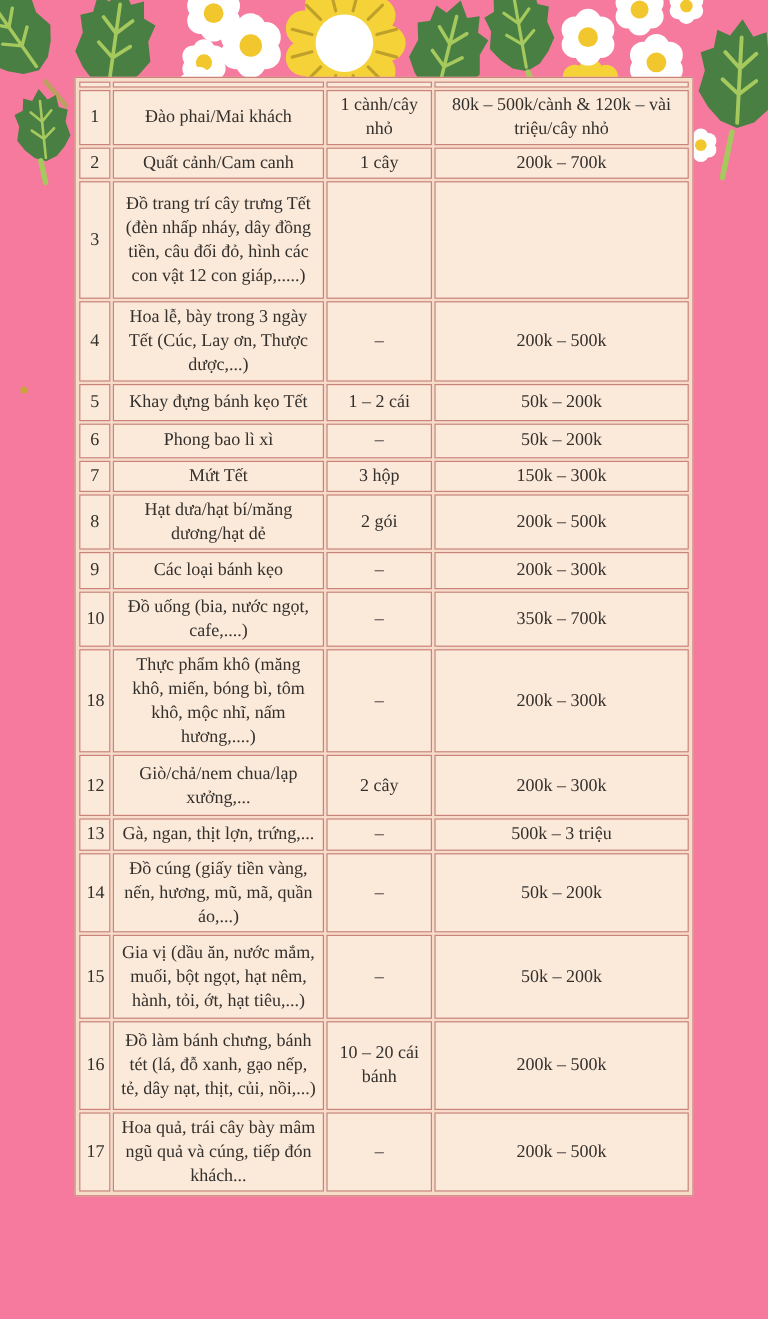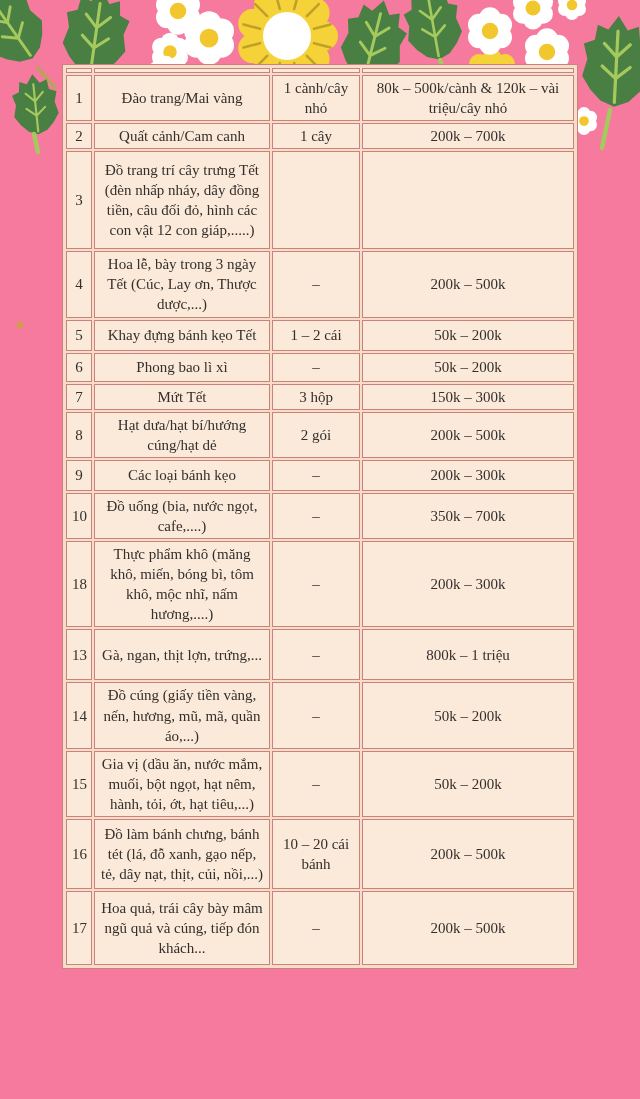--- a/index.html
+++ b/index.html
@@ -186,21 +186,21 @@
       </colgroup>
       <tbody id="table-body">
           <tr class="spacer-row">
             <td></td>
             <td></td>
             <td></td>
             <td></td>
           </tr>
           <tr class="data-row">
             <td>1</td>
-            <td>Đào trang/Mai vàng</td>
+            <td>Đào phai/Mai khách</td>
             <td>1 cành/cây nhỏ</td>
             <td>80k – 500k/cành &amp; 120k – vài triệu/cây nhỏ</td>
           </tr>
           <tr class="data-row">
             <td>2</td>
             <td>Quất cảnh/Cam canh</td>
             <td>1 cây</td>
             <td>200k – 700k</td>
           </tr>
           <tr class="data-row">
@@ -228,21 +228,21 @@
             <td>50k – 200k</td>
           </tr>
           <tr class="data-row">
             <td>7</td>
             <td>Mứt Tết</td>
             <td>3 hộp</td>
             <td>150k – 300k</td>
           </tr>
           <tr class="data-row">
             <td>8</td>
-            <td>Hạt dưa/hạt bí/hướng cúng/hạt dẻ</td>
+            <td>Hạt dưa/hạt bí/măng dương/hạt dẻ</td>
             <td>2 gói</td>
             <td>200k – 500k</td>
           </tr>
           <tr class="data-row">
             <td>9</td>
             <td>Các loại bánh kẹo</td>
             <td>–</td>
             <td>200k – 300k</td>
           </tr>
           <tr class="data-row">
@@ -251,24 +251,30 @@
             <td>–</td>
             <td>350k – 700k</td>
           </tr>
           <tr class="data-row">
             <td>18</td>
             <td>Thực phẩm khô (măng khô, miến, bóng bì, tôm khô, mộc nhĩ, nấm hương,....)</td>
             <td>–</td>
             <td>200k – 300k</td>
           </tr>
           <tr class="data-row">
+            <td>12</td>
+            <td>Giò/chả/nem chua/lạp xưởng,...</td>
+            <td>2 cây</td>
+            <td>200k – 300k</td>
+          </tr>
+          <tr class="data-row">
             <td>13</td>
             <td>Gà, ngan, thịt lợn, trứng,...</td>
             <td>–</td>
-            <td>800k – 1 triệu</td>
+            <td>500k – 3 triệu</td>
           </tr>
           <tr class="data-row">
             <td>14</td>
             <td>Đồ cúng (giấy tiền vàng, nến, hương, mũ, mã, quần áo,...)</td>
             <td>–</td>
             <td>50k – 200k</td>
           </tr>
           <tr class="data-row">
             <td>15</td>
             <td>Gia vị (dầu ăn, nước mắm, muối, bột ngọt, hạt nêm, hành, tỏi, ớt, hạt tiêu,...)</td>

